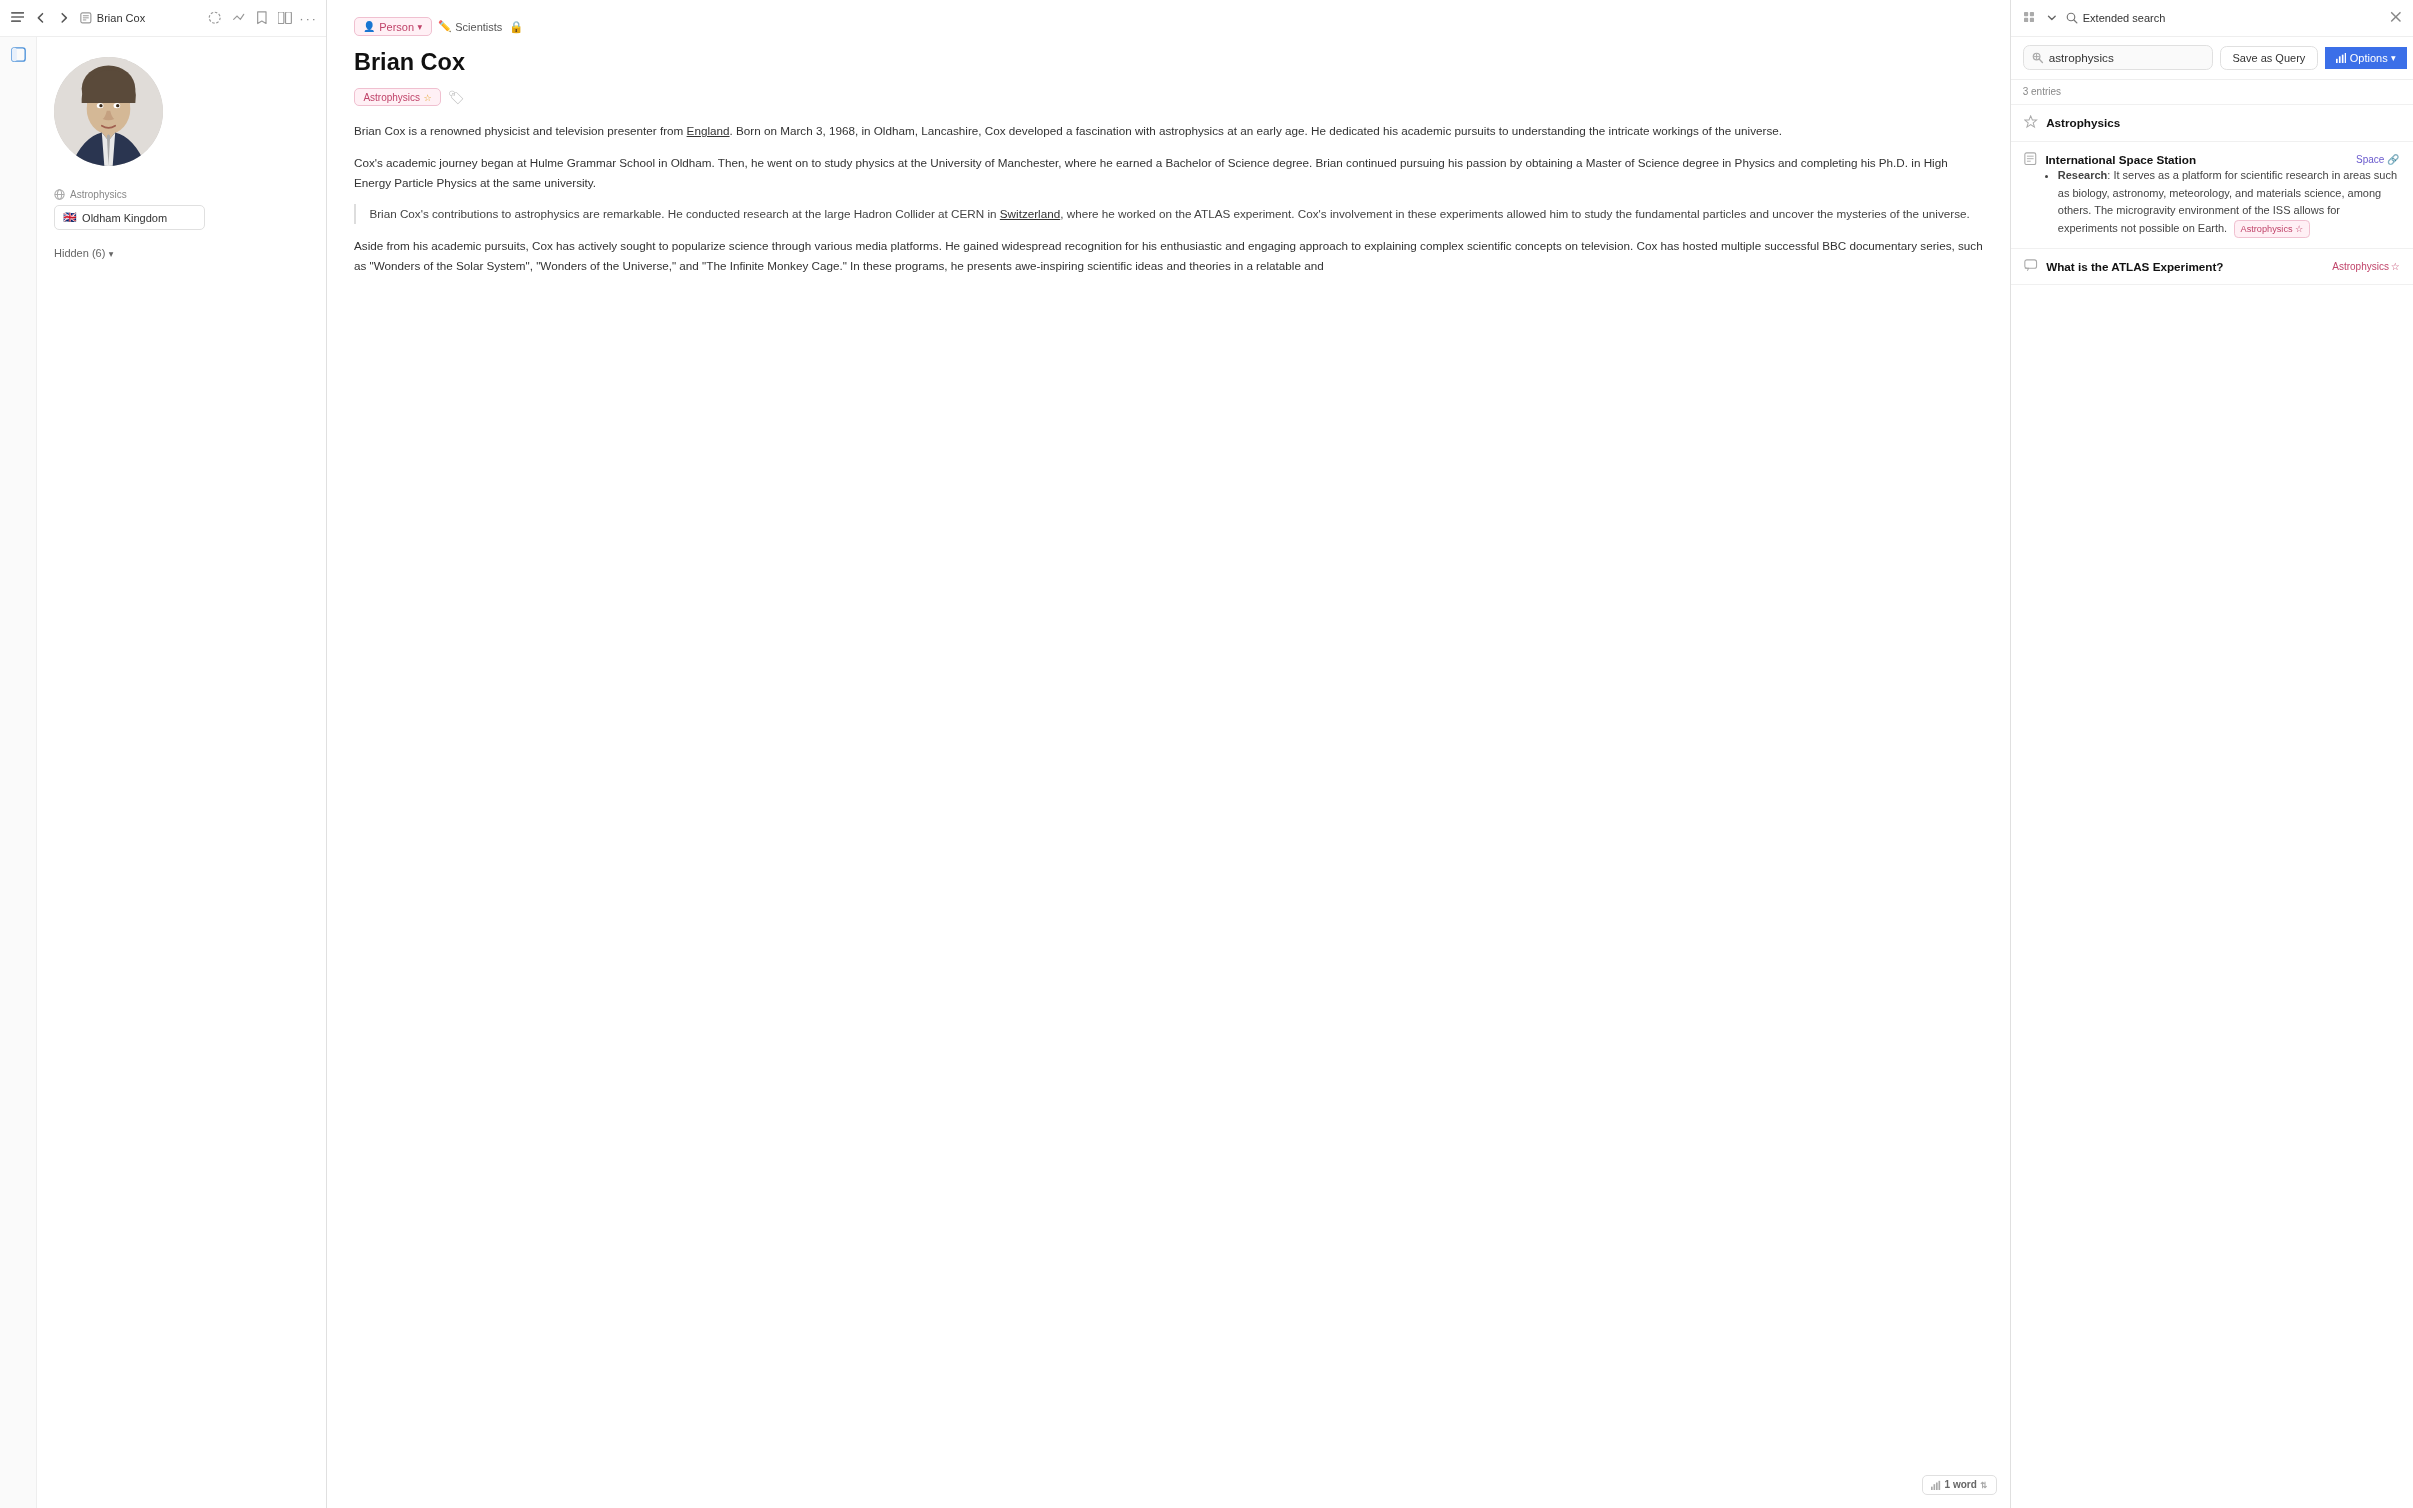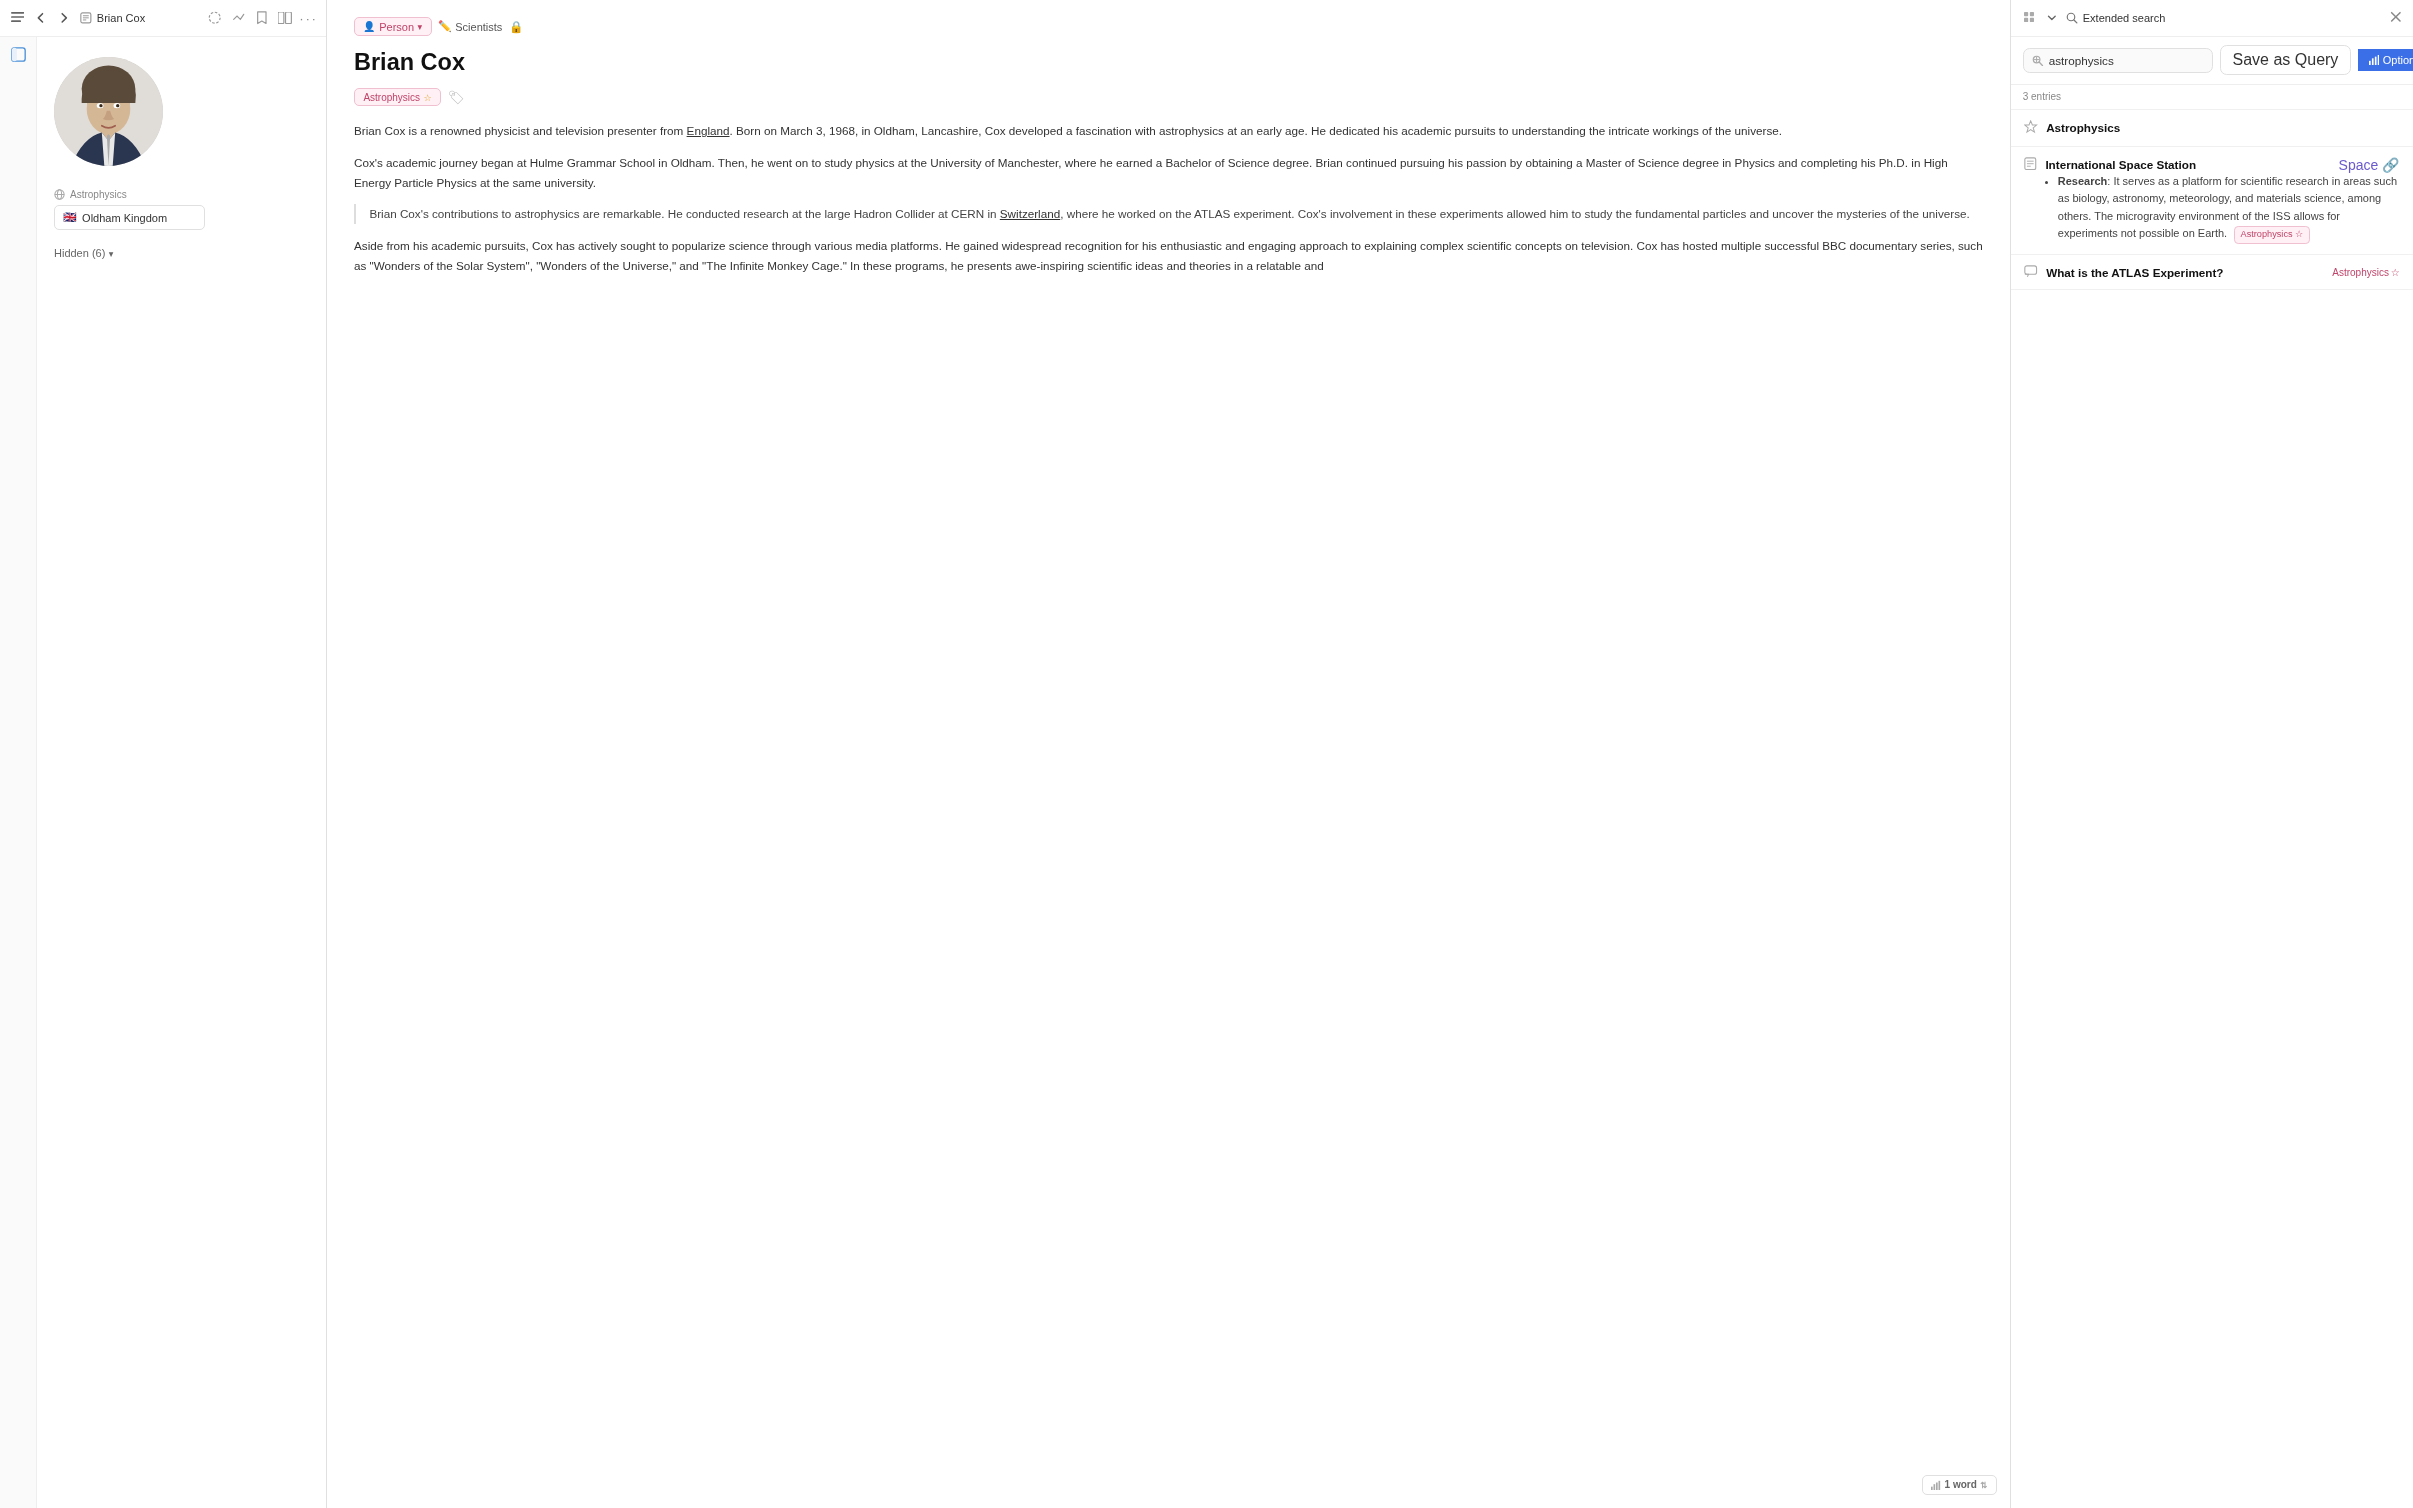--- a/index.html
+++ b/index.html
@@ -301,21 +301,21 @@
       color: #333;
       flex: 1;
       outline: none;
     }
 
     .save-query-btn {
       background: transparent;
       border: 0.8px solid #e0e0e0;
       border-radius: 6.7px;
       padding: 5px 11.7px;
-      font-size: 16px;
+      font-size: 11px;
       cursor: pointer;
       color: #333;
       white-space: nowrap;
     }
 
     .options-btn {
       background: #3b6fe8;
       border: none;
       border-radius: 0;
       padding: 5px 11.7px;
@@ -366,21 +366,21 @@
       flex: 1;
     }
 
     .result-title-text {
       font-size: 11.7px;
       font-weight: 600;
       color: #111;
     }
 
     .result-tag-space {
-      font-size: 14px;
+      font-size: 10px;
       color: #6a5acd;
       display: flex;
       align-items: center;
       gap: 1.7px;
     }
 
     .result-tag-astro {
       font-size: 10px;
       color: #c0446a;
       display: flex;

